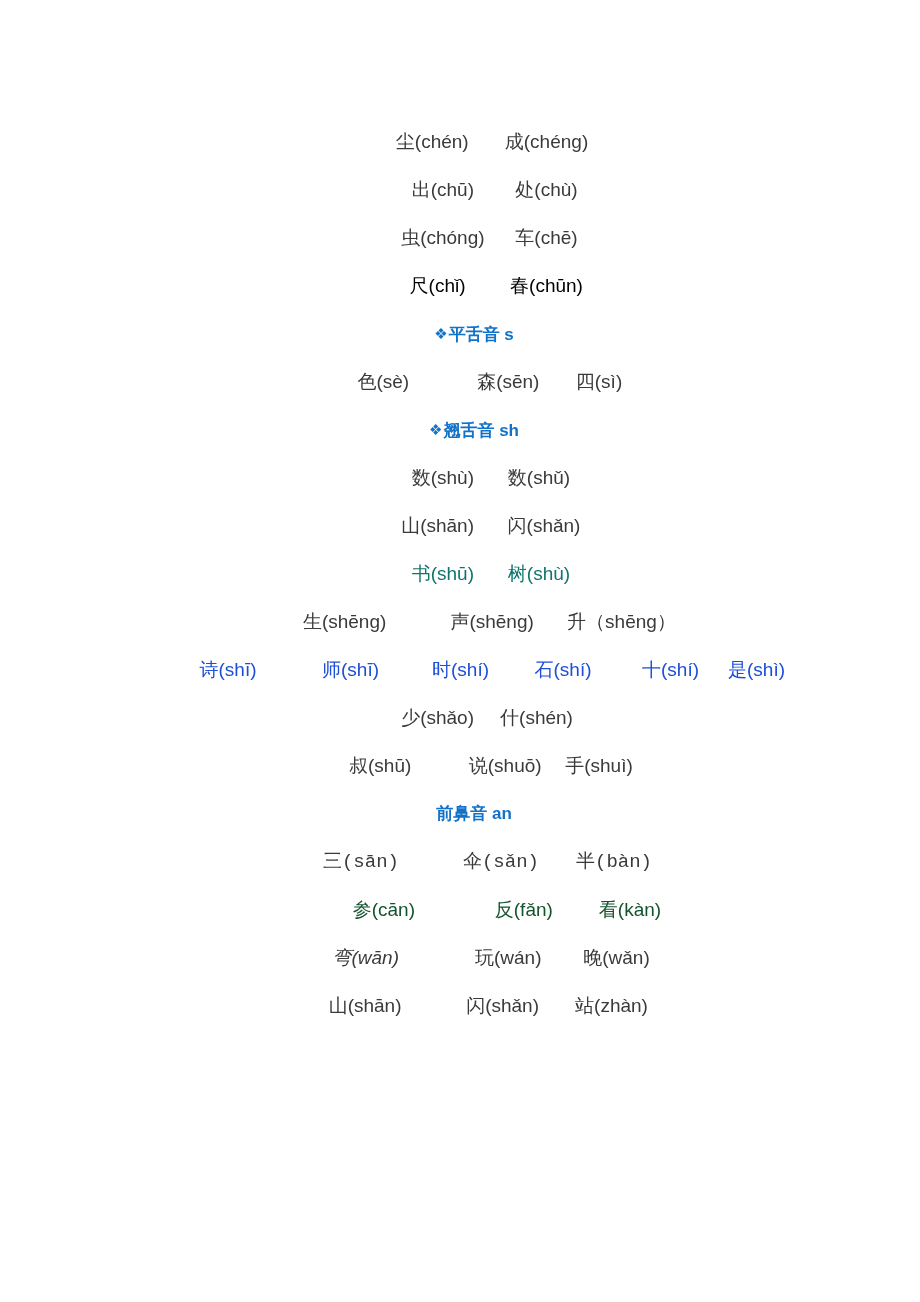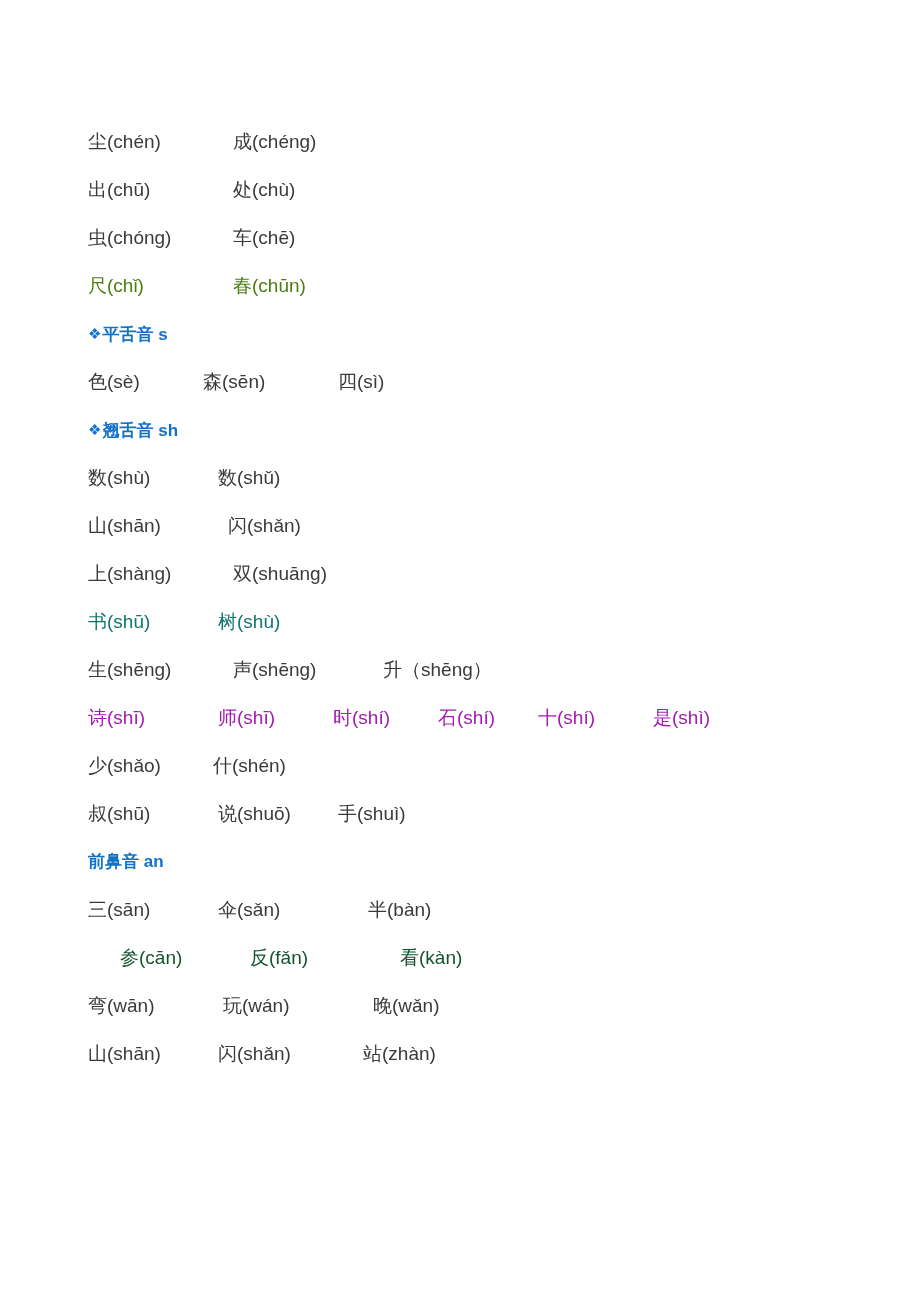--- a/index.html
+++ b/index.html
@@ -14,20 +14,21 @@
     color: #3a3a3a;
     overflow: hidden;
   }
   .page {
     width: 920px;
     height: 1248px;
     box-sizing: border-box;
     padding: 118px 60px 0 88px;
     background: #ffffff;
     position: relative;
+    text-align: center;
   }
   .doc-body {
     display: block;
   }
   
   .section-head {
     font-size: 17px;
     font-weight: bold;
     color: #1272c8;
     line-height: 48px;
@@ -61,31 +62,30 @@
   }
 </style>
 </head>
 <body style="background: rgb(255, 255, 255);">
 
 <div class="page">
   <div class="doc-body" id="doc-body">
       <div class="word-row" style="color: rgb(58, 58, 58);"><span class="word" style="min-width: 145px;">尘(chén)</span><span class="word">成(chéng)</span></div>
       <div class="word-row" style="color: rgb(58, 58, 58);"><span class="word" style="min-width: 145px;">出(chū)</span><span class="word">处(chù)</span></div>
       <div class="word-row" style="color: rgb(58, 58, 58);"><span class="word" style="min-width: 145px;">虫(chóng)</span><span class="word">车(chē)</span></div>
-      <div class="word-row" style="color: #4d7c0f;"><span class="word" style="min-width: 145px;">尺(chǐ)</span><span class="word">春(chūn)</span></div>
+      <div class="word-row" style="color: #000000;"><span class="word" style="min-width: 145px;">尺(chǐ)</span><span class="word">春(chūn)</span></div>
       <div class="section-head" style="color: rgb(18, 114, 200);"><span class="bullet" style="color: rgb(18, 114, 200);">❖</span><span class="head-text">平舌音 s</span></div>
       <div class="word-row" style="color: rgb(58, 58, 58);"><span class="word" style="min-width: 115px;">色(sè)</span><span class="word" style="min-width: 135px;">森(sēn)</span><span class="word">四(sì)</span></div>
       <div class="section-head" style="color: rgb(18, 114, 200);"><span class="bullet" style="color: rgb(18, 114, 200);">❖</span><span class="head-text">翘舌音 sh</span></div>
       <div class="word-row" style="color: rgb(58, 58, 58);"><span class="word" style="min-width: 130px;">数(shù)</span><span class="word">数(shǔ)</span></div>
       <div class="word-row" style="color: rgb(58, 58, 58);"><span class="word" style="min-width: 140px;">山(shān)</span><span class="word">闪(shǎn)</span></div>
-      <div class="word-row" style="color: rgb(58, 58, 58);"><span class="word" style="min-width: 145px;">上(shàng)</span><span class="word">双(shuāng)</span></div>
       <div class="word-row" style="color: #0f766e;"><span class="word" style="min-width: 130px;">书(shū)</span><span class="word">树(shù)</span></div>
       <div class="word-row" style="color: rgb(58, 58, 58);"><span class="word" style="min-width: 145px;">生(shēng)</span><span class="word" style="min-width: 150px;">声(shēng)</span><span class="word">升（shēng）</span></div>
-      <div class="word-row" style="color: #a21caf;"><span class="word" style="min-width: 130px;">诗(shī)</span><span class="word" style="min-width: 115px;">师(shī)</span><span class="word" style="min-width: 105px;">时(shí)</span><span class="word" style="min-width: 100px;">石(shí)</span><span class="word" style="min-width: 115px;">十(shí)</span><span class="word">是(shì)</span></div>
+      <div class="word-row" style="color: #1d4ed8;"><span class="word" style="min-width: 130px;">诗(shī)</span><span class="word" style="min-width: 115px;">师(shī)</span><span class="word" style="min-width: 105px;">时(shí)</span><span class="word" style="min-width: 100px;">石(shí)</span><span class="word" style="min-width: 115px;">十(shí)</span><span class="word">是(shì)</span></div>
       <div class="word-row" style="color: rgb(58, 58, 58);"><span class="word" style="min-width: 125px;">少(shǎo)</span><span class="word">什(shén)</span></div>
       <div class="word-row" style="color: rgb(58, 58, 58);"><span class="word" style="min-width: 130px;">叔(shū)</span><span class="word" style="min-width: 120px;">说(shuō)</span><span class="word">手(shuì)</span></div>
       <div class="section-head" style="color: rgb(18, 114, 200);"><span class="head-text">前鼻音 an</span></div>
-      <div class="word-row" style="color: rgb(58, 58, 58);"><span class="word" style="min-width: 130px;">三(sān)</span><span class="word" style="min-width: 150px;">伞(sǎn)</span><span class="word">半(bàn)</span></div>
+      <div class="word-row" style="color: rgb(58, 58, 58); font-family: Liberation Mono, monospace;"><span class="word" style="min-width: 130px;">三(sān)</span><span class="word" style="min-width: 150px;">伞(sǎn)</span><span class="word">半(bàn)</span></div>
       <div class="word-row" style="color: #14532d; margin-left: 32px;"><span class="word" style="min-width: 130px;">参(cān)</span><span class="word" style="min-width: 150px;">反(fǎn)</span><span class="word">看(kàn)</span></div>
-      <div class="word-row" style="color: rgb(58, 58, 58);"><span class="word" style="min-width: 135px;">弯(wān)</span><span class="word" style="min-width: 150px;">玩(wán)</span><span class="word">晚(wǎn)</span></div>
+      <div class="word-row" style="color: rgb(58, 58, 58);"><span class="word" style="min-width: 135px; font-style: italic;">弯(wān)</span><span class="word" style="min-width: 150px;">玩(wán)</span><span class="word">晚(wǎn)</span></div>
       <div class="word-row" style="color: rgb(58, 58, 58);"><span class="word" style="min-width: 130px;">山(shān)</span><span class="word" style="min-width: 145px;">闪(shǎn)</span><span class="word">站(zhàn)</span></div>
     </div>
 </div>
 
 </body></html>

